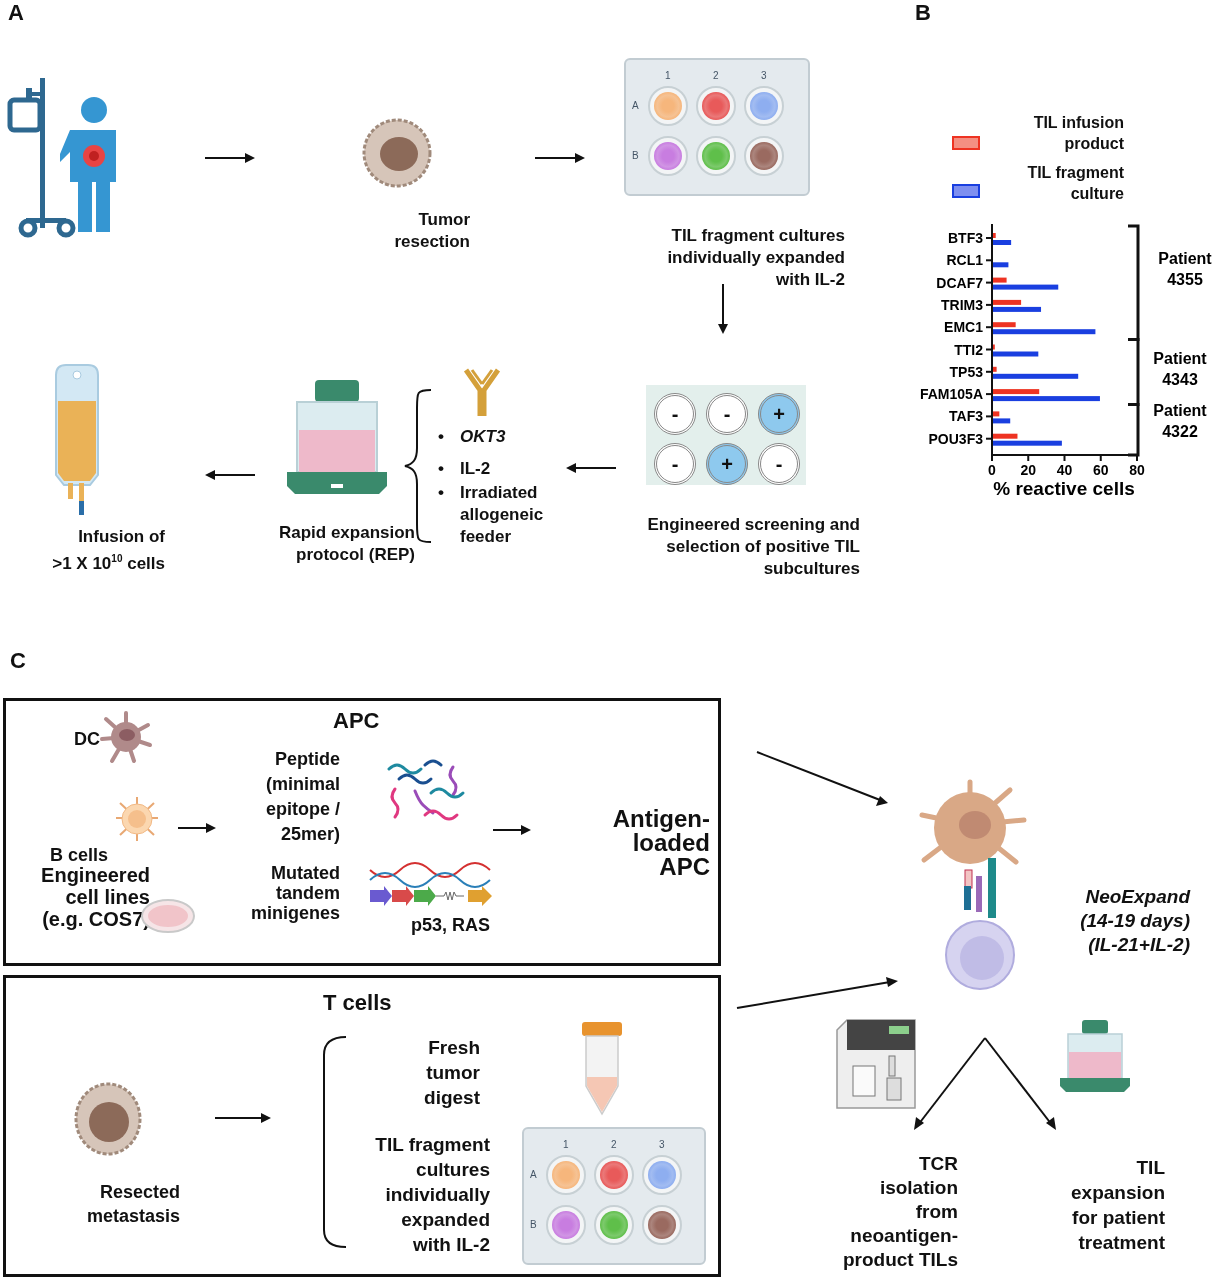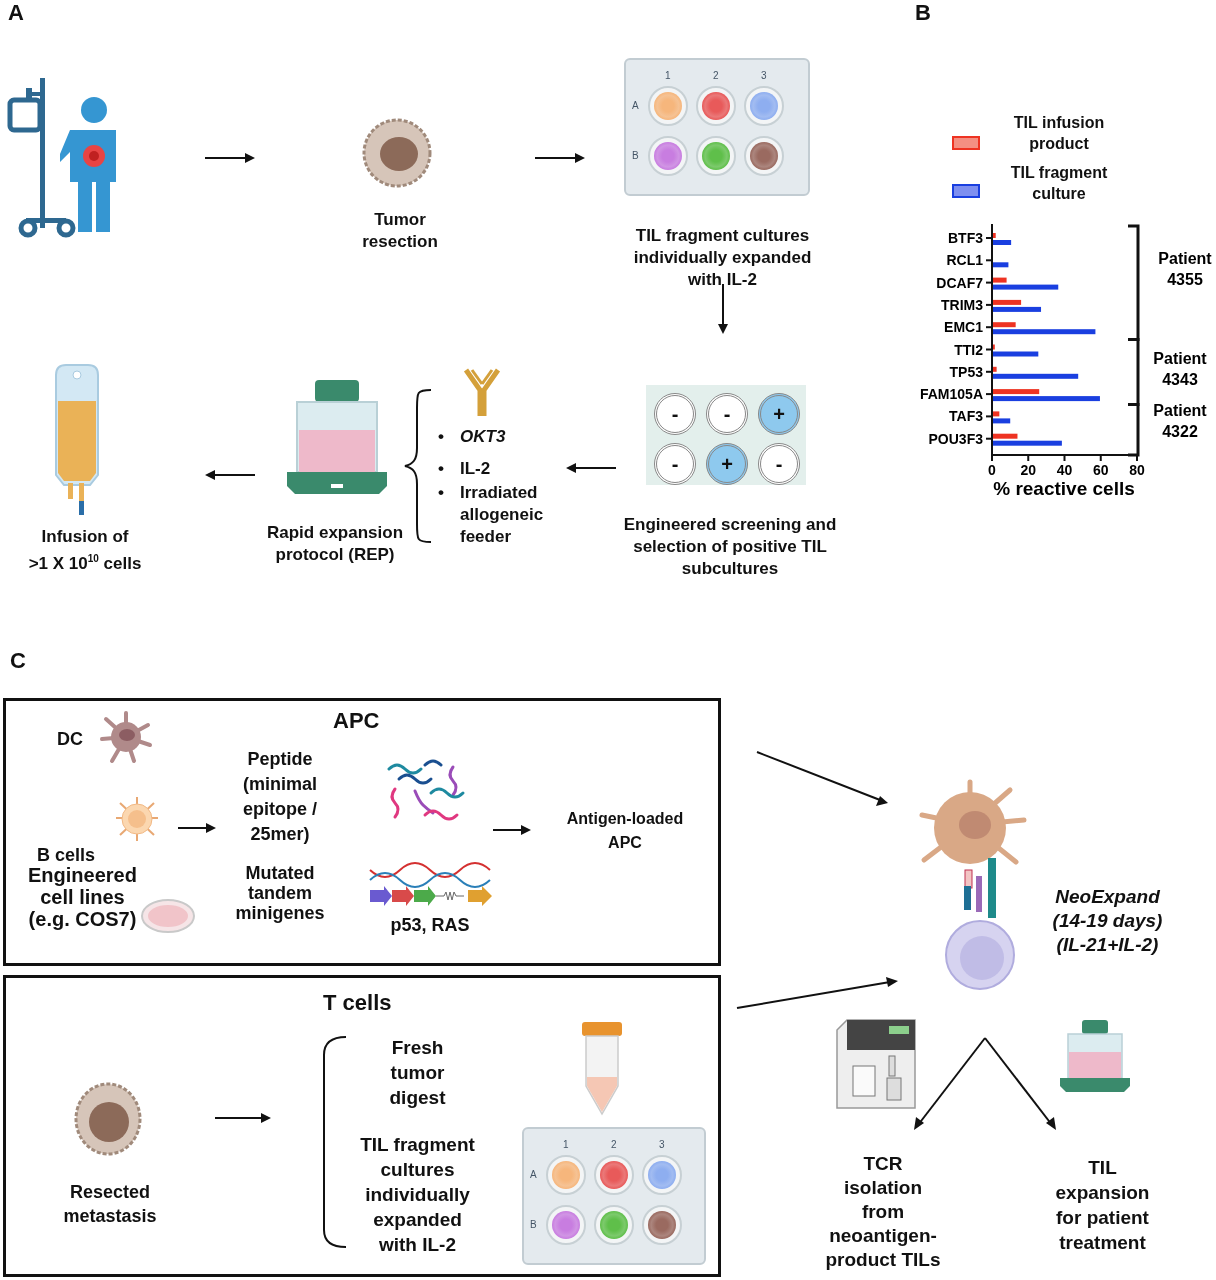--- a/index.html
+++ b/index.html
@@ -1,19 +1,19 @@
 <!DOCTYPE html>
 <html><head>
 <meta charset="utf-8">
 <style>
   html, body { margin:0; padding:0; background:#ffffff; }
   body { width:1216px; height:1280px; position:relative; overflow:hidden;
          font-family:"Liberation Sans", sans-serif; color:#111; }
   .abs { position:absolute; }
-  .lbl { font-weight:bold; font-size:17px; line-height:22px; text-align:center; color:#111; }
+  .lbl { font-weight:bold; font-size:17px; line-height:22px; text-align:right; color:#111; }
   .panel-letter { font-weight:bold; font-size:22px; }
   .box { position:absolute; border:3px solid #111; box-sizing:border-box; }
   .heading { font-weight:bold; font-size:22px; }
   svg { position:absolute; overflow:visible; }
   .ytick { font-weight:bold; font-size:14px; text-anchor:end; font-family:"Liberation Sans", sans-serif; }
   .xtick { font-weight:bold; font-size:14px; text-anchor:middle; font-family:"Liberation Sans", sans-serif; }
 </style>
 </head>
 <body>
 
@@ -325,21 +325,21 @@
   <polygon points="46,22 60,22 60,18 68,28 60,38 60,34 46,34" fill="#4caa4a"></polygon>
   <path d="M68 28 h8 l2 -4 l2 8 l2 -8 l2 8 l2 -8 l2 4 h8" stroke="#666" stroke-width="1" fill="none"></path>
   <polygon points="100,22 114,22 114,18 124,28 114,38 114,34 100,34" fill="#e0a030"></polygon>
 </svg>
 <div class="abs lbl" style="left:370px;top:914px;width:120px;font-size:18px;">p53, RAS</div>
 
 <svg style="left:493px;top:824px;" width="38" height="12">
   <line x1="0" y1="6" x2="30" y2="6" stroke="#111" stroke-width="2"></line>
   <polygon points="28,1 38,6 28,11" fill="#111"></polygon>
 </svg>
-<div class="abs lbl" style="left:540px;top:807px;width:170px;font-size:16px;line-height:24px;white-space:pre-line;">Antigen-loaded
+<div class="abs lbl" style="left:540px;top:807px;width:170px;font-size:24px;line-height:24px;white-space:pre-line;">Antigen-loaded
 APC</div>
 
 <div class="box" style="left:3px;top:975px;width:718px;height:302px;"></div>
 <div class="abs heading" style="left:323px;top:990px;">T cells</div>
 
 <svg style="left:73px;top:1082px;" width="70" height="75">
   <ellipse cx="35" cy="37" rx="32" ry="35" fill="#d6c5b9" stroke="#a08a7b" stroke-width="3" stroke-dasharray="4 2"></ellipse>
   <ellipse cx="36" cy="40" rx="20" ry="20" fill="#8c6a59"></ellipse>
 </svg>
 <div class="abs lbl" style="left:40px;top:1180px;width:140px;font-size:18px;line-height:24px;white-space:pre-line;">Resected

